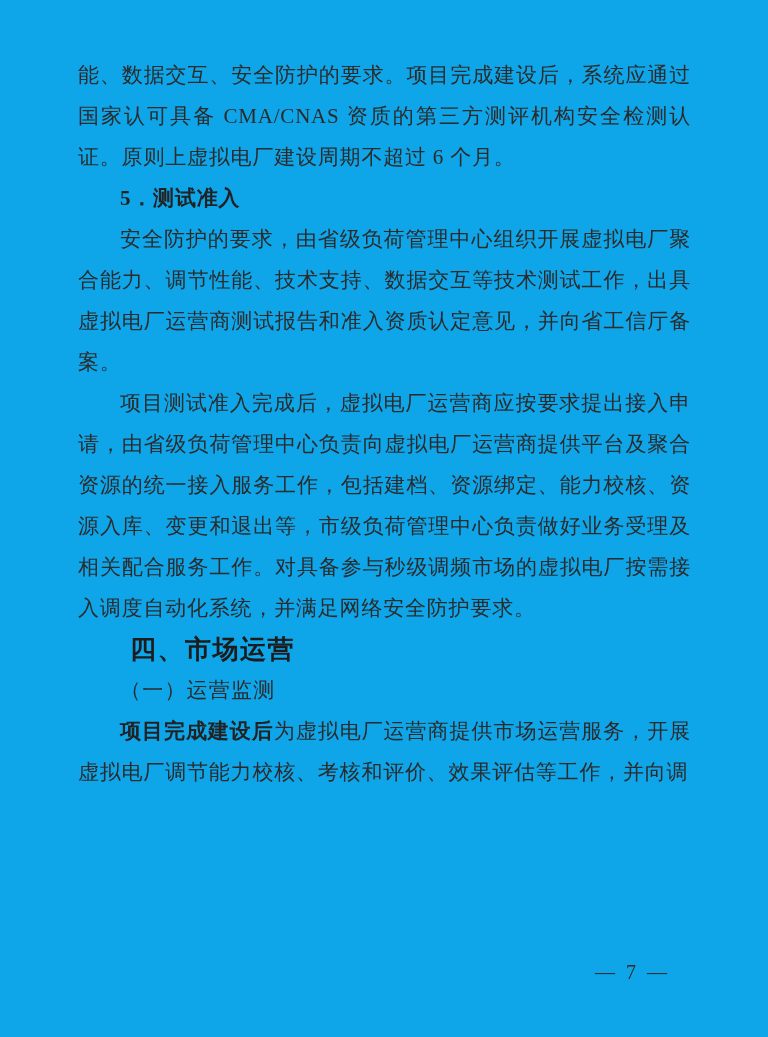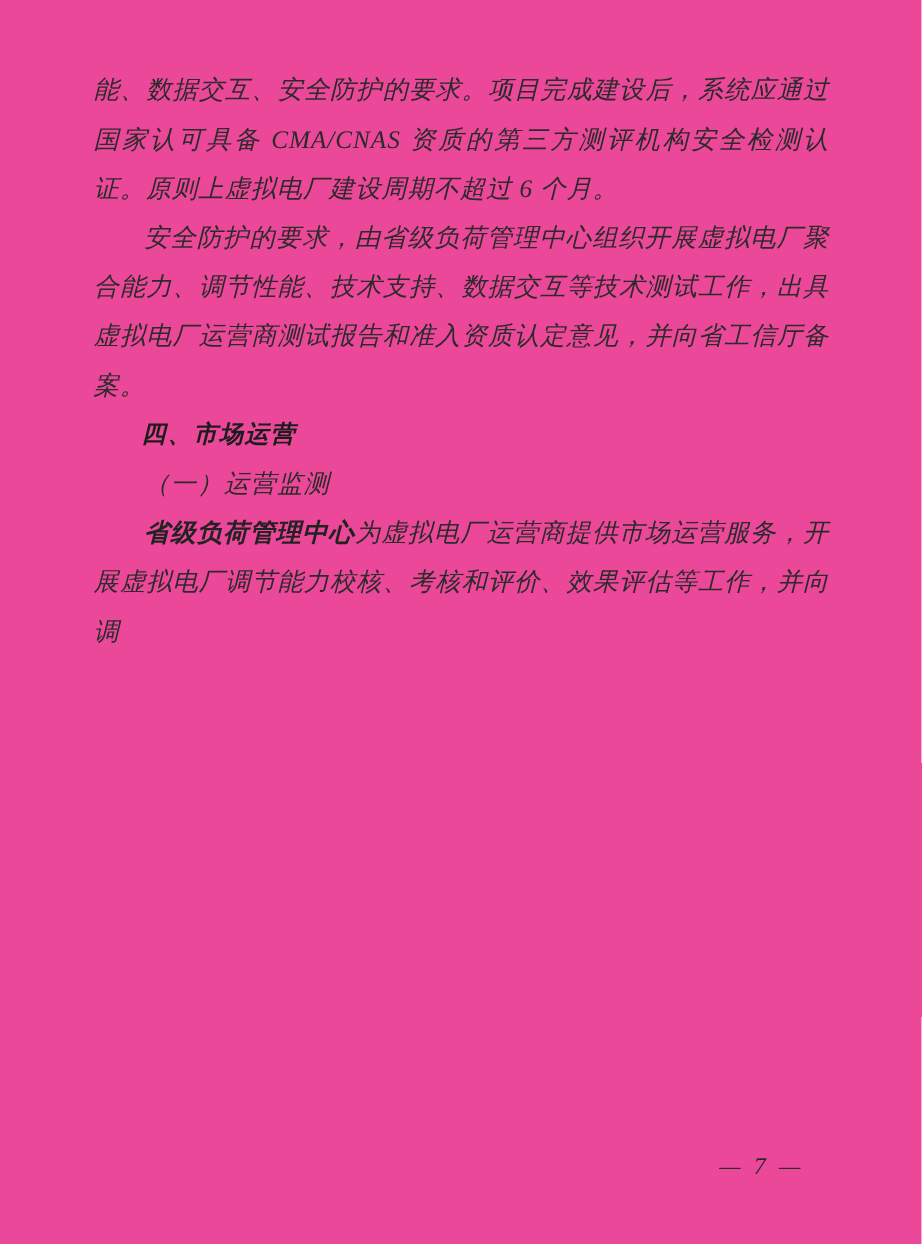--- a/index.html
+++ b/index.html
@@ -4,25 +4,24 @@
 <style>
   html, body {
     margin: 0;
     padding: 0;
     background: #ffffff;
   }
   .page {
     position: relative;
     width: 768px;
     height: 1037px;
-    background: #ec4899;
+    background: #0ea5e9;
     overflow: hidden;
     font-family: "Liberation Serif", "DejaVu Serif", serif;
     color: #2b2b2b;
-    font-style: italic;
   }
   .content {
     position: absolute;
     left: 78px;
     top: 55px;
     width: 613px;
   }
   .content p {
     margin: 0;
     font-size: 21px;
@@ -37,21 +36,21 @@
   }
   p.num-heading {
     text-indent: 2em;
     font-weight: bold;
     color: #222222;
   }
   p.section-heading {
     text-indent: 2em;
     font-family: "Liberation Sans", "DejaVu Sans", sans-serif;
     font-weight: bold;
-    font-size: 20px;
+    font-size: 26px;
     letter-spacing: 1.5px;
     color: #1c1c1c;
   }
   p.sub-heading {
     text-indent: 2em;
     letter-spacing: 1.2px;
   }
   .lead-bold {
     font-weight: bold;
     color: #222222;
@@ -68,28 +67,30 @@
   }
 </style>
 </head>
 <body>
 
 <div class="page">
   <div class="content">
 
     <p class="no-indent">能、数据交互、安全防护的要求。项目完成建设后，系统应通过国家认可具备 CMA/CNAS 资质的第三方测评机构安全检测认证。原则上虚拟电厂建设周期不超过 6 个月。</p>
 
+    <p class="num-heading">5．测试准入</p>
 
     <p class="indent">安全防护的要求，由省级负荷管理中心组织开展虚拟电厂聚合能力、调节性能、技术支持、数据交互等技术测试工作，出具虚拟电厂运营商测试报告和准入资质认定意见，并向省工信厅备案。</p>
 
 
+    <p class="indent">项目测试准入完成后，虚拟电厂运营商应按要求提出接入申请，由省级负荷管理中心负责向虚拟电厂运营商提供平台及聚合资源的统一接入服务工作，包括建档、资源绑定、能力校核、资源入库、变更和退出等，市级负荷管理中心负责做好业务受理及相关配合服务工作。对具备参与秒级调频市场的虚拟电厂按需接入调度自动化系统，并满足网络安全防护要求。</p>
 
     <p class="section-heading">四、市场运营</p>
 
     <p class="sub-heading">（一）运营监测</p>
 
 
-    <p class="indent"><span class="lead-bold">省级负荷管理中心</span><span>为虚拟电厂运营商提供市场运营服务，开展虚拟电厂调节能力校核、考核和评价、效果评估等工作，并向调</span></p>
+    <p class="indent"><span class="lead-bold">项目完成建设后</span><span>为虚拟电厂运营商提供市场运营服务，开展虚拟电厂调节能力校核、考核和评价、效果评估等工作，并向调</span></p>
 
   </div>
 
   <div class="page-number">— 7 —</div>
 </div>
 
 </body></html>

